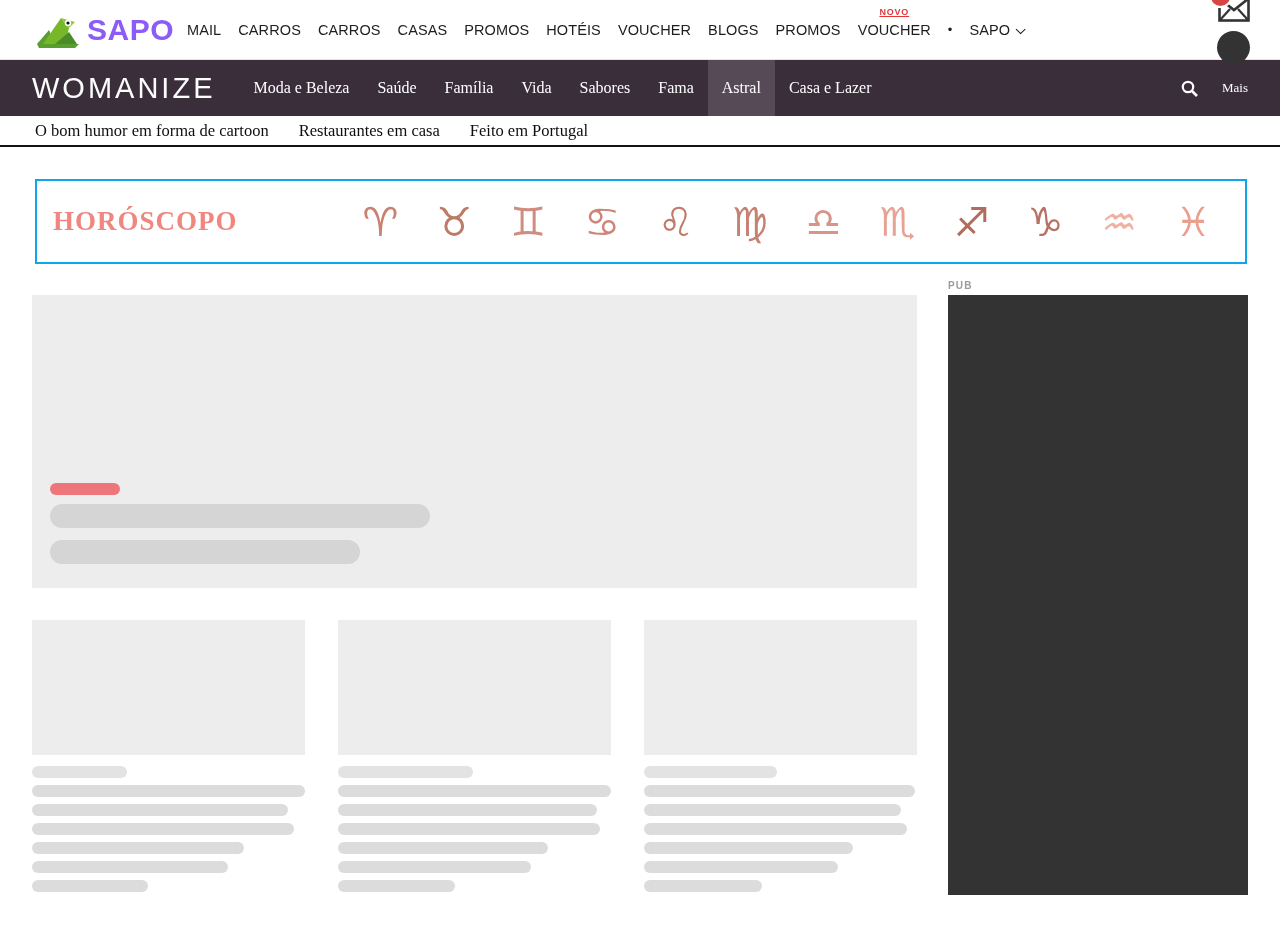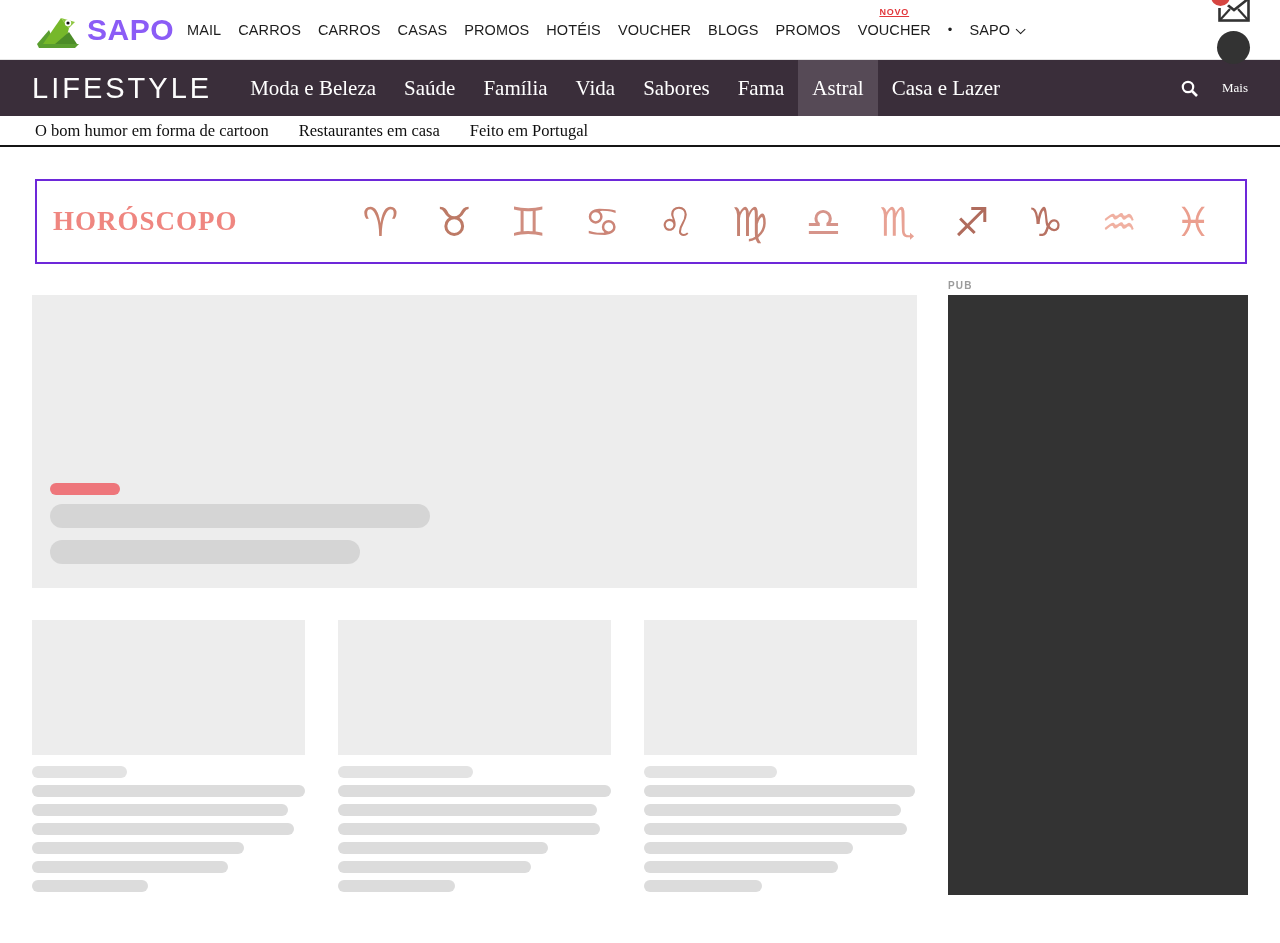--- a/index.html
+++ b/index.html
@@ -27,34 +27,34 @@
                 border-radius:50%; background:#d64541; border:2px solid #fff;
                 color:#fff; font-size:10.5px; font-weight:bold;
                 display:flex; align-items:center; justify-content:center; }
   .avatar { width:33px; height:33px; border-radius:50%; background:#333; cursor:pointer; }
 
   
   .mainnav { height:56px; background:#3a2e3a; display:flex; align-items:stretch;
              padding:0 32px; color:#fff; }
   .brand { font-size:29px; font-weight:300; letter-spacing:3px; color:#fdfdfd;
            align-self:center; margin-right:24px; cursor:pointer; }
-  .mainnav-items { display:flex; font-family:"Liberation Serif", serif; font-size:21px;justify-content:space-between; }
+  .mainnav-items { display:flex; font-family:"Liberation Serif", serif; font-size:16px;justify-content:space-between; }
   .mainnav-item { padding:0 14px; display:flex; align-items:center; cursor:pointer; }
   .mainnav-item.active { background:#564a56; }
   .mainnav-right { margin-left:auto; display:flex; align-items:center; gap:24px; }
   .mais { font-family:"Liberation Serif", serif; font-size:13px; cursor:pointer; }
 
   
   .subnav { height:31px; border-bottom:2px solid #151515; display:flex; align-items:center;
             padding:0 35px; gap:30px; font-family:"Liberation Serif", serif;
             font-size:16.5px; color:#0e0e0e; background:#fff; }
   .subnav-item { cursor:pointer; white-space:nowrap; }
 
   
-  .banner { margin:32px 33px 0 35px; height:85px; border:2px solid #6d28d9;
+  .banner { margin:32px 33px 0 35px; height:85px; border:2px solid #0ea5e9;
             display:flex; align-items:center; padding:0 16px; background:#fff; }
   .banner-title { font-family:"Liberation Serif", serif; font-weight:bold; font-size:27px;
                   color:#ef8680; letter-spacing:1px; }
   .banner-signs { flex:1; display:flex; justify-content:space-between; align-items:center;
                   margin:0 18px 0 125px; }
   .sign { font-family:"DejaVu Sans", sans-serif; font-size:40px; line-height:48px;
           cursor:pointer; }
 
   
   .main { display:flex; padding:0 32px; margin-top:16px; }
@@ -123,21 +123,21 @@
         <line x1="2" y1="24" x2="12" y2="13" stroke="#333" stroke-width="2.2"></line>
         <line x1="30" y1="24" x2="20" y2="13" stroke="#333" stroke-width="2.2"></line>
       </svg>
       <span class="mail-badge">40</span>
     </div>
     <div class="avatar"></div>
   </div>
 </header>
 
 <nav class="mainnav">
-  <span class="brand">LIFESTYLE</span>
+  <span class="brand">WOMANIZE</span>
   <div class="mainnav-items">
     <span class="mainnav-item">Moda e Beleza</span>
     <span class="mainnav-item">Saúde</span>
     <span class="mainnav-item">Família</span>
     <span class="mainnav-item">Vida</span>
     <span class="mainnav-item">Sabores</span>
     <span class="mainnav-item">Fama</span>
     <span class="mainnav-item active">Astral</span>
     <span class="mainnav-item">Casa e Lazer</span>
   </div>

